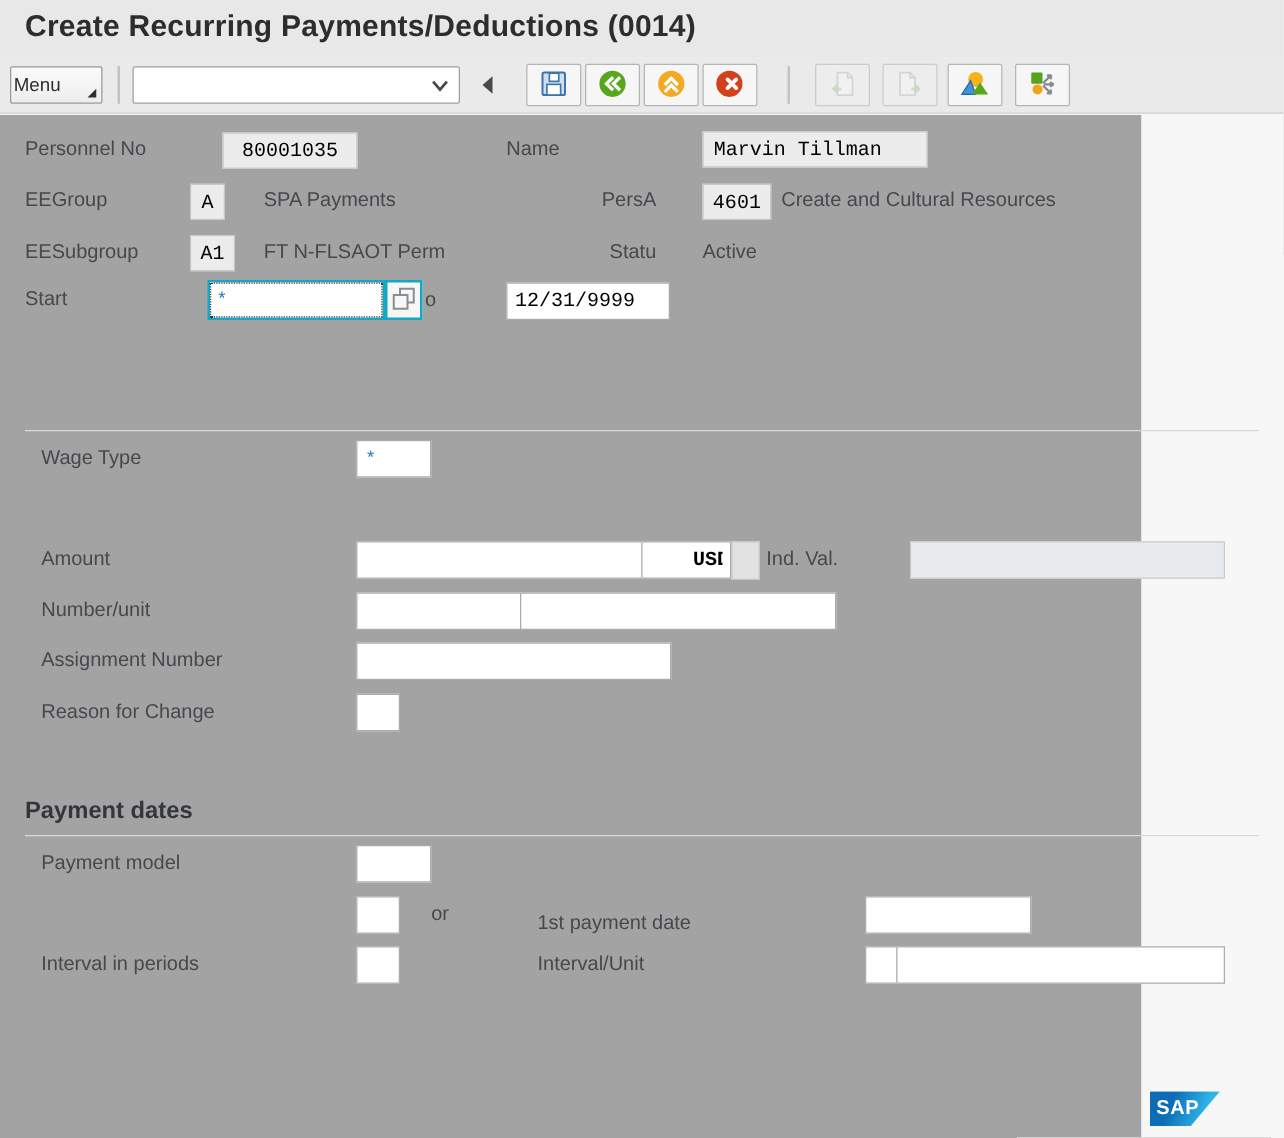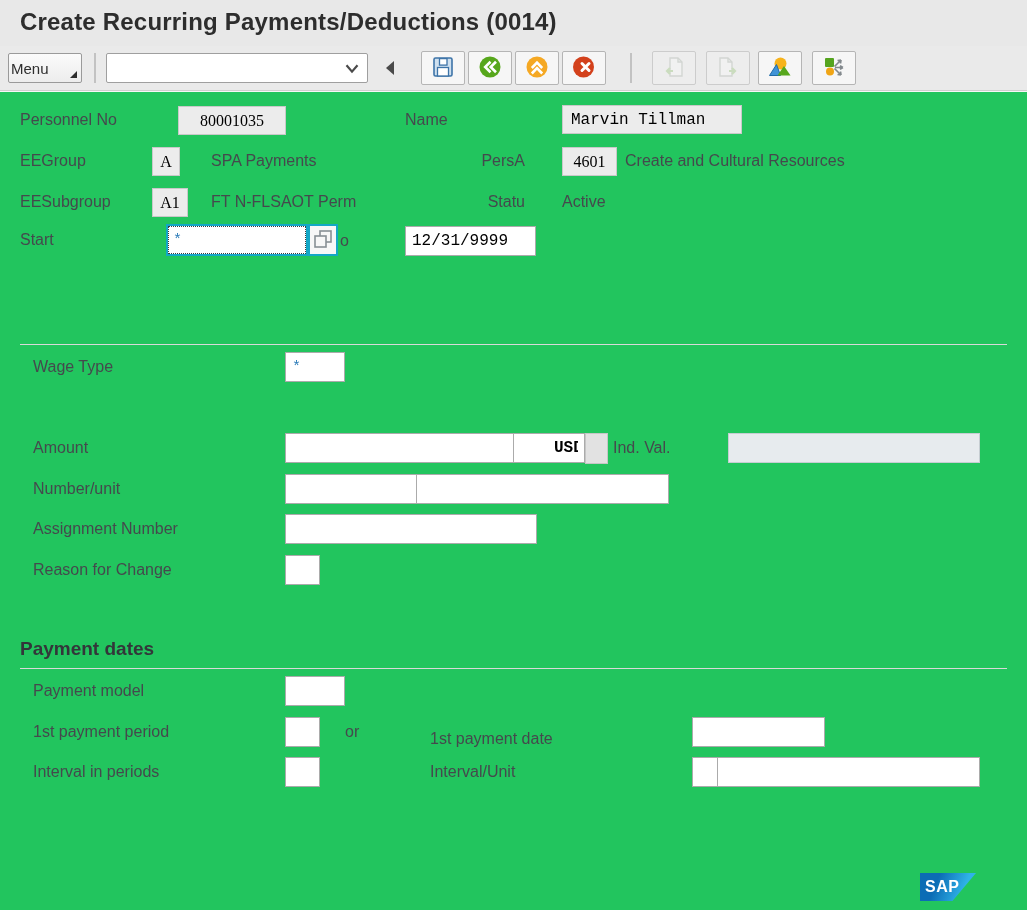--- a/index.html
+++ b/index.html
@@ -17,26 +17,26 @@
   .menu-corner { position:absolute; right:4px; bottom:4px; width:0; height:0; border-left:7px solid transparent; border-bottom:7px solid #2e2e2e; }
   .tb-sep { position:absolute; top:7px; width:2px; height:30px; background:#c2c2c2; }
   .combo { position:absolute; left:106px; top:7px; width:262px; height:30px; background:#fff; border:1px solid #9f9f9f; border-radius:2px; }
   .combo input { position:absolute; left:0; top:0; width:232px; height:28px; border:none; outline:none; background:transparent; font-size:14px; padding:0 6px; }
   .combo .chev { position:absolute; right:4px; top:3px; width:22px; height:22px; cursor:pointer; }
   .collapse { position:absolute; left:382px; top:11px; width:16px; height:22px; cursor:pointer; }
   .tb-btn { position:absolute; top:5px; width:44px; height:34px; background:#f6f6f6; border:1px solid #b5b5b5; border-radius:2px; display:flex; align-items:center; justify-content:center; cursor:pointer; padding:0; }
   .tb-btn.disabled { background:#ededed; border-color:#cccccc; cursor:default; }
 
   
-  .content { position:absolute; left:0; top:92px; width:1027px; height:818px; background:#22c55e; }
+  .content { position:absolute; left:0; top:92px; width:913px; height:818px; background:#a3a3a3; }
   .lbl { position:absolute; height:30px; line-height:30px; font-size:16px; color:#45494d; white-space:nowrap; }
   .lbl.r { text-align:right; }
   .desc { position:absolute; height:30px; line-height:30px; font-size:16px; color:#45494d; white-space:nowrap; }
   .ro { position:absolute; height:29px; background:#ececec; border:1px solid #c9c9c9; display:flex; align-items:center; font-family:"Liberation Mono","DejaVu Sans Mono",monospace; font-size:16px; color:#000; }
-  .ro.center { justify-content:center;font-family:Liberation Serif, serif; }
+  .ro.center { justify-content:center; }
   .ro.padded { padding-left:8px; }
   input.fld { position:absolute; height:30px; background:#fff; border:1px solid #ababab; font-family:"Liberation Mono","DejaVu Sans Mono",monospace; font-size:16px; color:#000; padding:0 6px; outline:none; }
   input.fld.dis { background:#e7ebee; border:1px solid #c6cdd2; }
   input.fld.star { color:#2a7ab8; }
   .focus-wrap { position:absolute; border:2px solid #14a7c6; background:#fff; }
   .focus-wrap input { width:100%; height:100%; border:1px dotted #3c3c3c; outline:none; background:#fff; font-family:"Liberation Mono","DejaVu Sans Mono",monospace; font-size:15px; color:#2a7ab8; padding:0 4px; }
   .vhelp { position:absolute; width:30px; height:32px; border:2px solid #14a7c6; background:#f7f7f7; display:flex; align-items:center; justify-content:center; cursor:pointer; padding:0; }
   .section-h { position:absolute; font-size:19px; font-weight:700; color:#33363a; white-space:nowrap; }
   .rule { position:absolute; left:20px; width:987px; height:1px; background:#d9d9d9; }
   .grybox { position:absolute; width:23px; height:31px; background:#e2e2e2; border:1px solid #c6c6c6; cursor:pointer; }
@@ -213,21 +213,20 @@
 
     <div class="lbl" style="left:33px; top:463px;">Reason for Change</div>
     <input class="fld" style="left: 285px; top: 463px; width: 35px;" value="">
 
     <div class="section-h" style="left:20px; top:546px;">Payment dates</div>
     <div class="rule" style="top:576px;"></div>
 
     <div class="lbl" style="left:33px; top:584px;">Payment model</div>
     <input class="fld" style="left: 285px; top: 584px; width: 60px;" value="">
 
-    <div class="lbl" style="left:33px; top:625px;">1st payment period</div>
     <input class="fld" style="left: 285px; top: 625px; width: 35px;" value="">
     <div class="lbl" style="left:345px; top:625px;">or</div>
     <div class="lbl" style="left:430px; top:632px;">1st payment date</div>
     <input class="fld" style="left: 692px; top: 625px; width: 133px;" value="">
 
     <div class="lbl" style="left:33px; top:665px;">Interval in periods</div>
     <input class="fld" style="left: 285px; top: 665px; width: 35px;" value="">
     <div class="lbl" style="left:430px; top:665px;">Interval/Unit</div>
     <input class="fld" style="left: 692px; top: 665px; width: 26px;" value="">
     <input class="fld" style="left: 717px; top: 665px; width: 263px;" value="">

